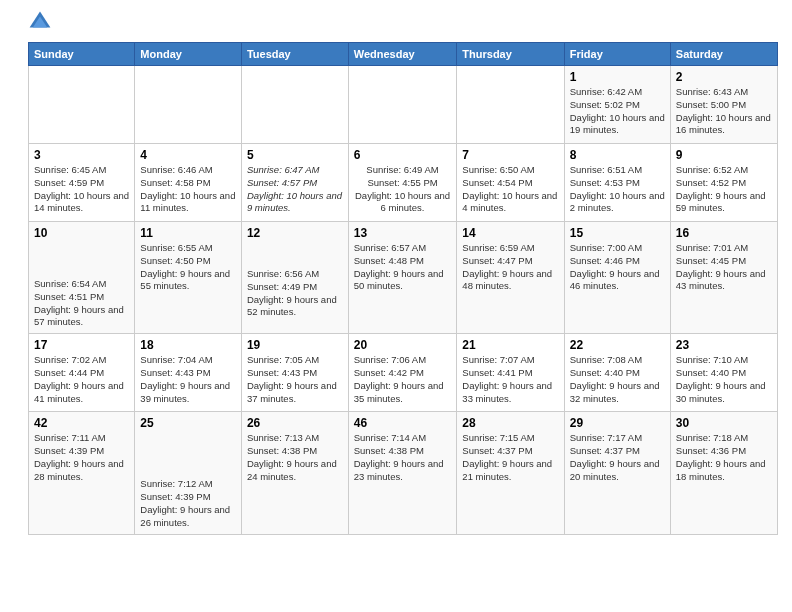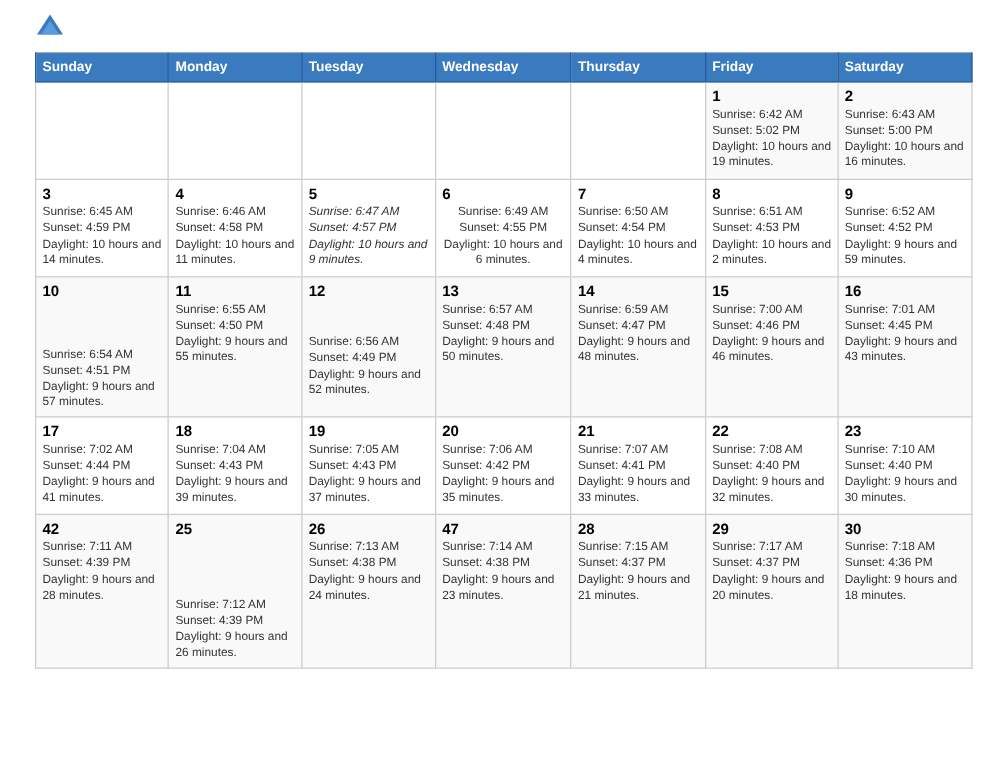--- a/index.html
+++ b/index.html
@@ -287,21 +287,21 @@
 Sunset: 4:39 PM
 Daylight: 9 hours and 26 minutes.</div>
           </td>
           <td>
             <span class="day-number">26</span>
             <div class="day-info" style="white-space: pre-line;">Sunrise: 7:13 AM
 Sunset: 4:38 PM
 Daylight: 9 hours and 24 minutes.</div>
           </td>
           <td>
-            <span class="day-number">47</span>
+            <span class="day-number">46</span>
             <div class="day-info" style="white-space: pre-line;">Sunrise: 7:14 AM
 Sunset: 4:38 PM
 Daylight: 9 hours and 23 minutes.</div>
           </td>
           <td>
             <span class="day-number">28</span>
             <div class="day-info" style="white-space: pre-line;">Sunrise: 7:15 AM
 Sunset: 4:37 PM
 Daylight: 9 hours and 21 minutes.</div>
           </td>

